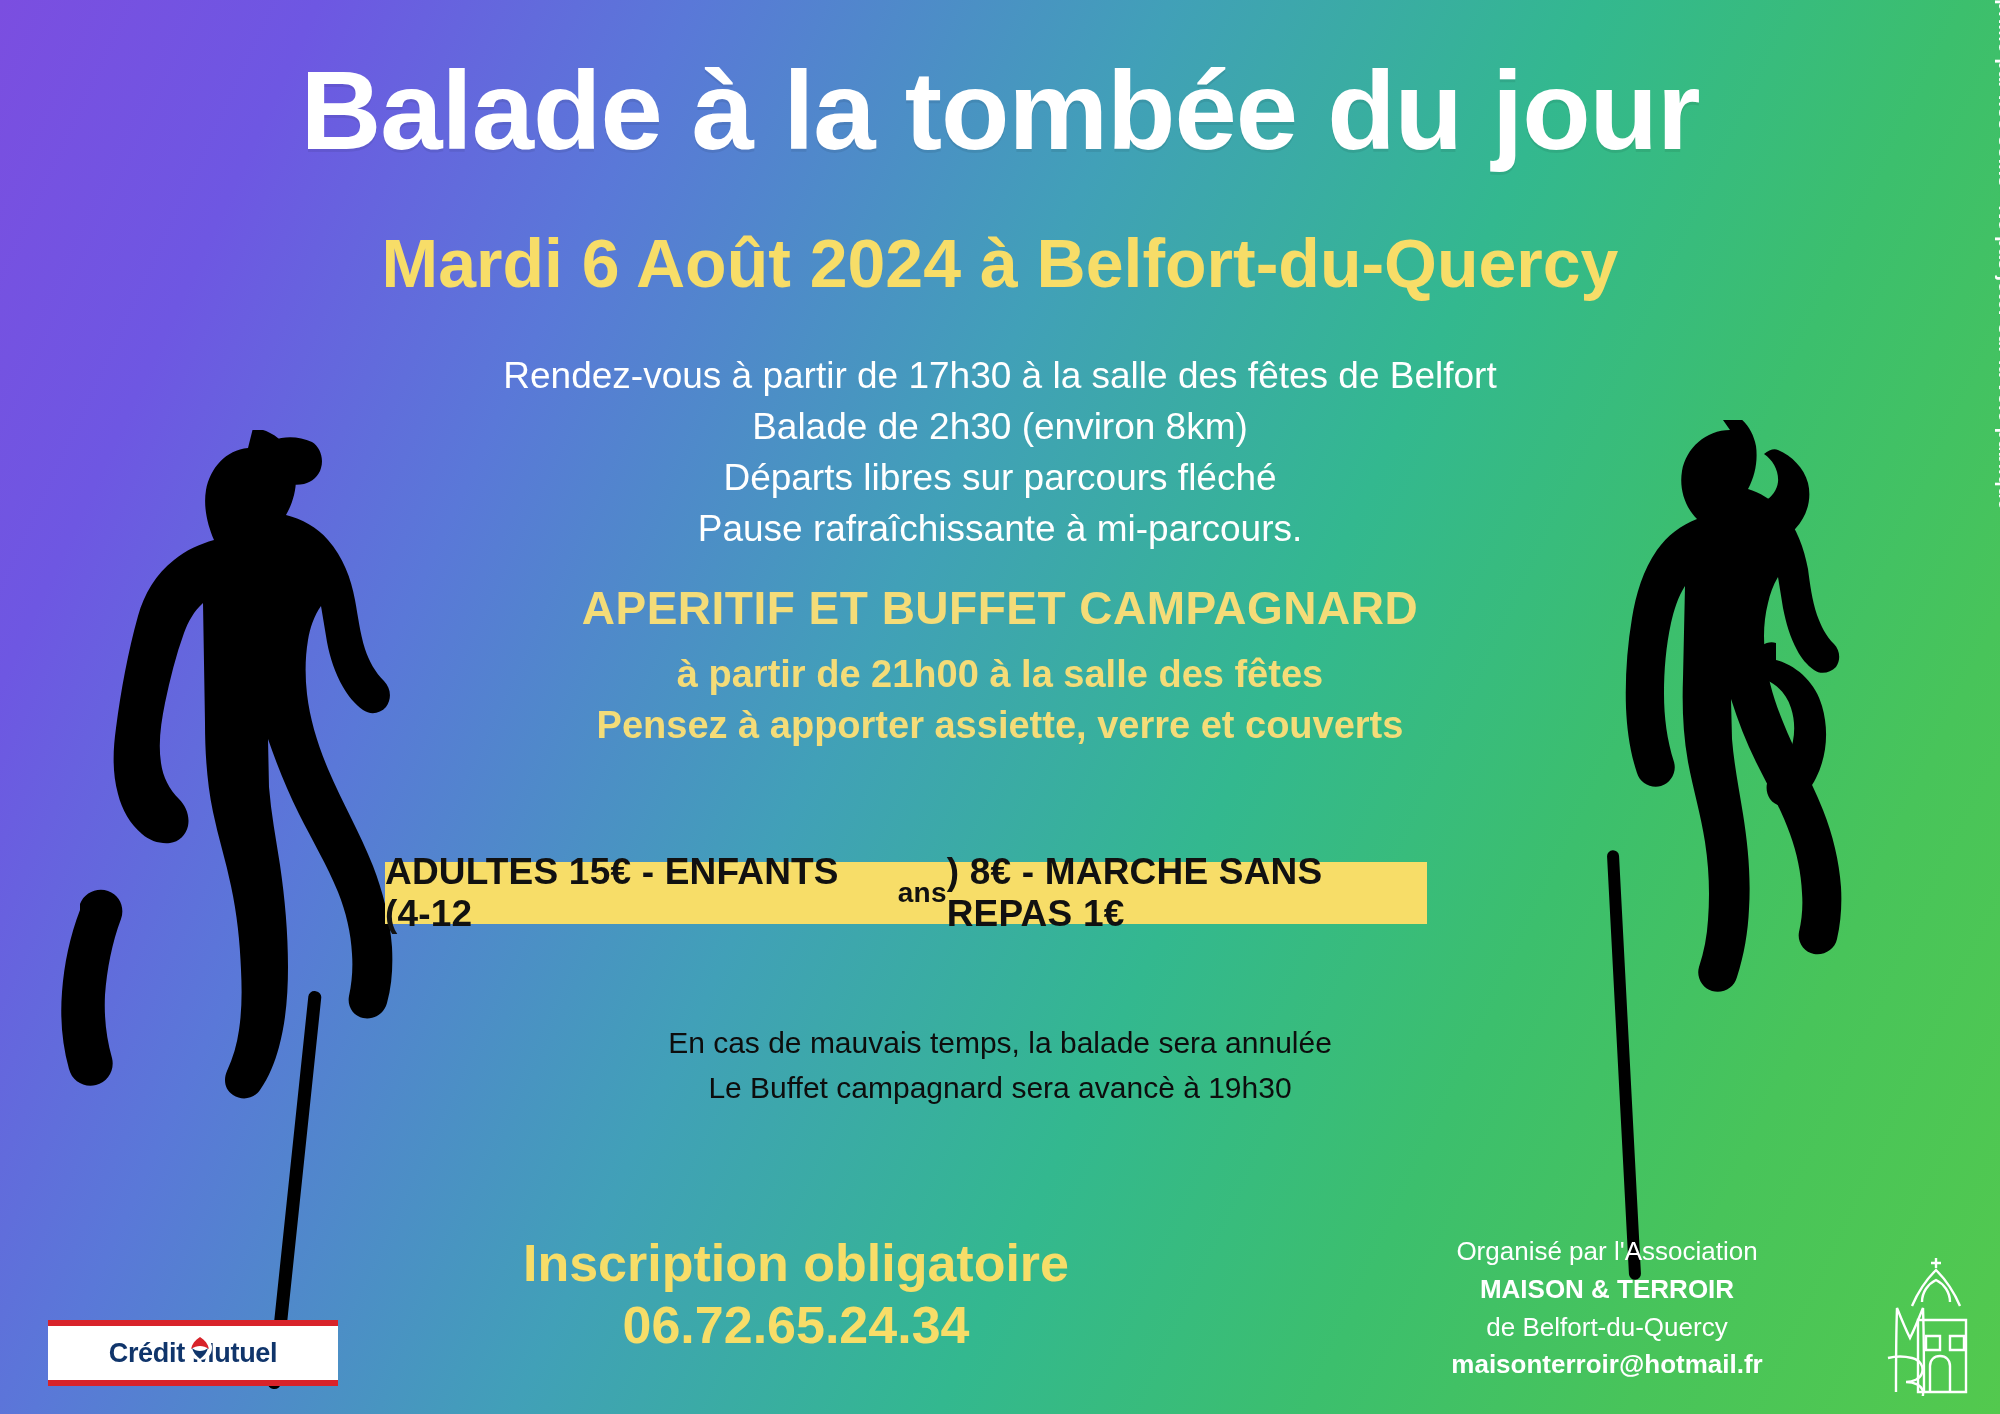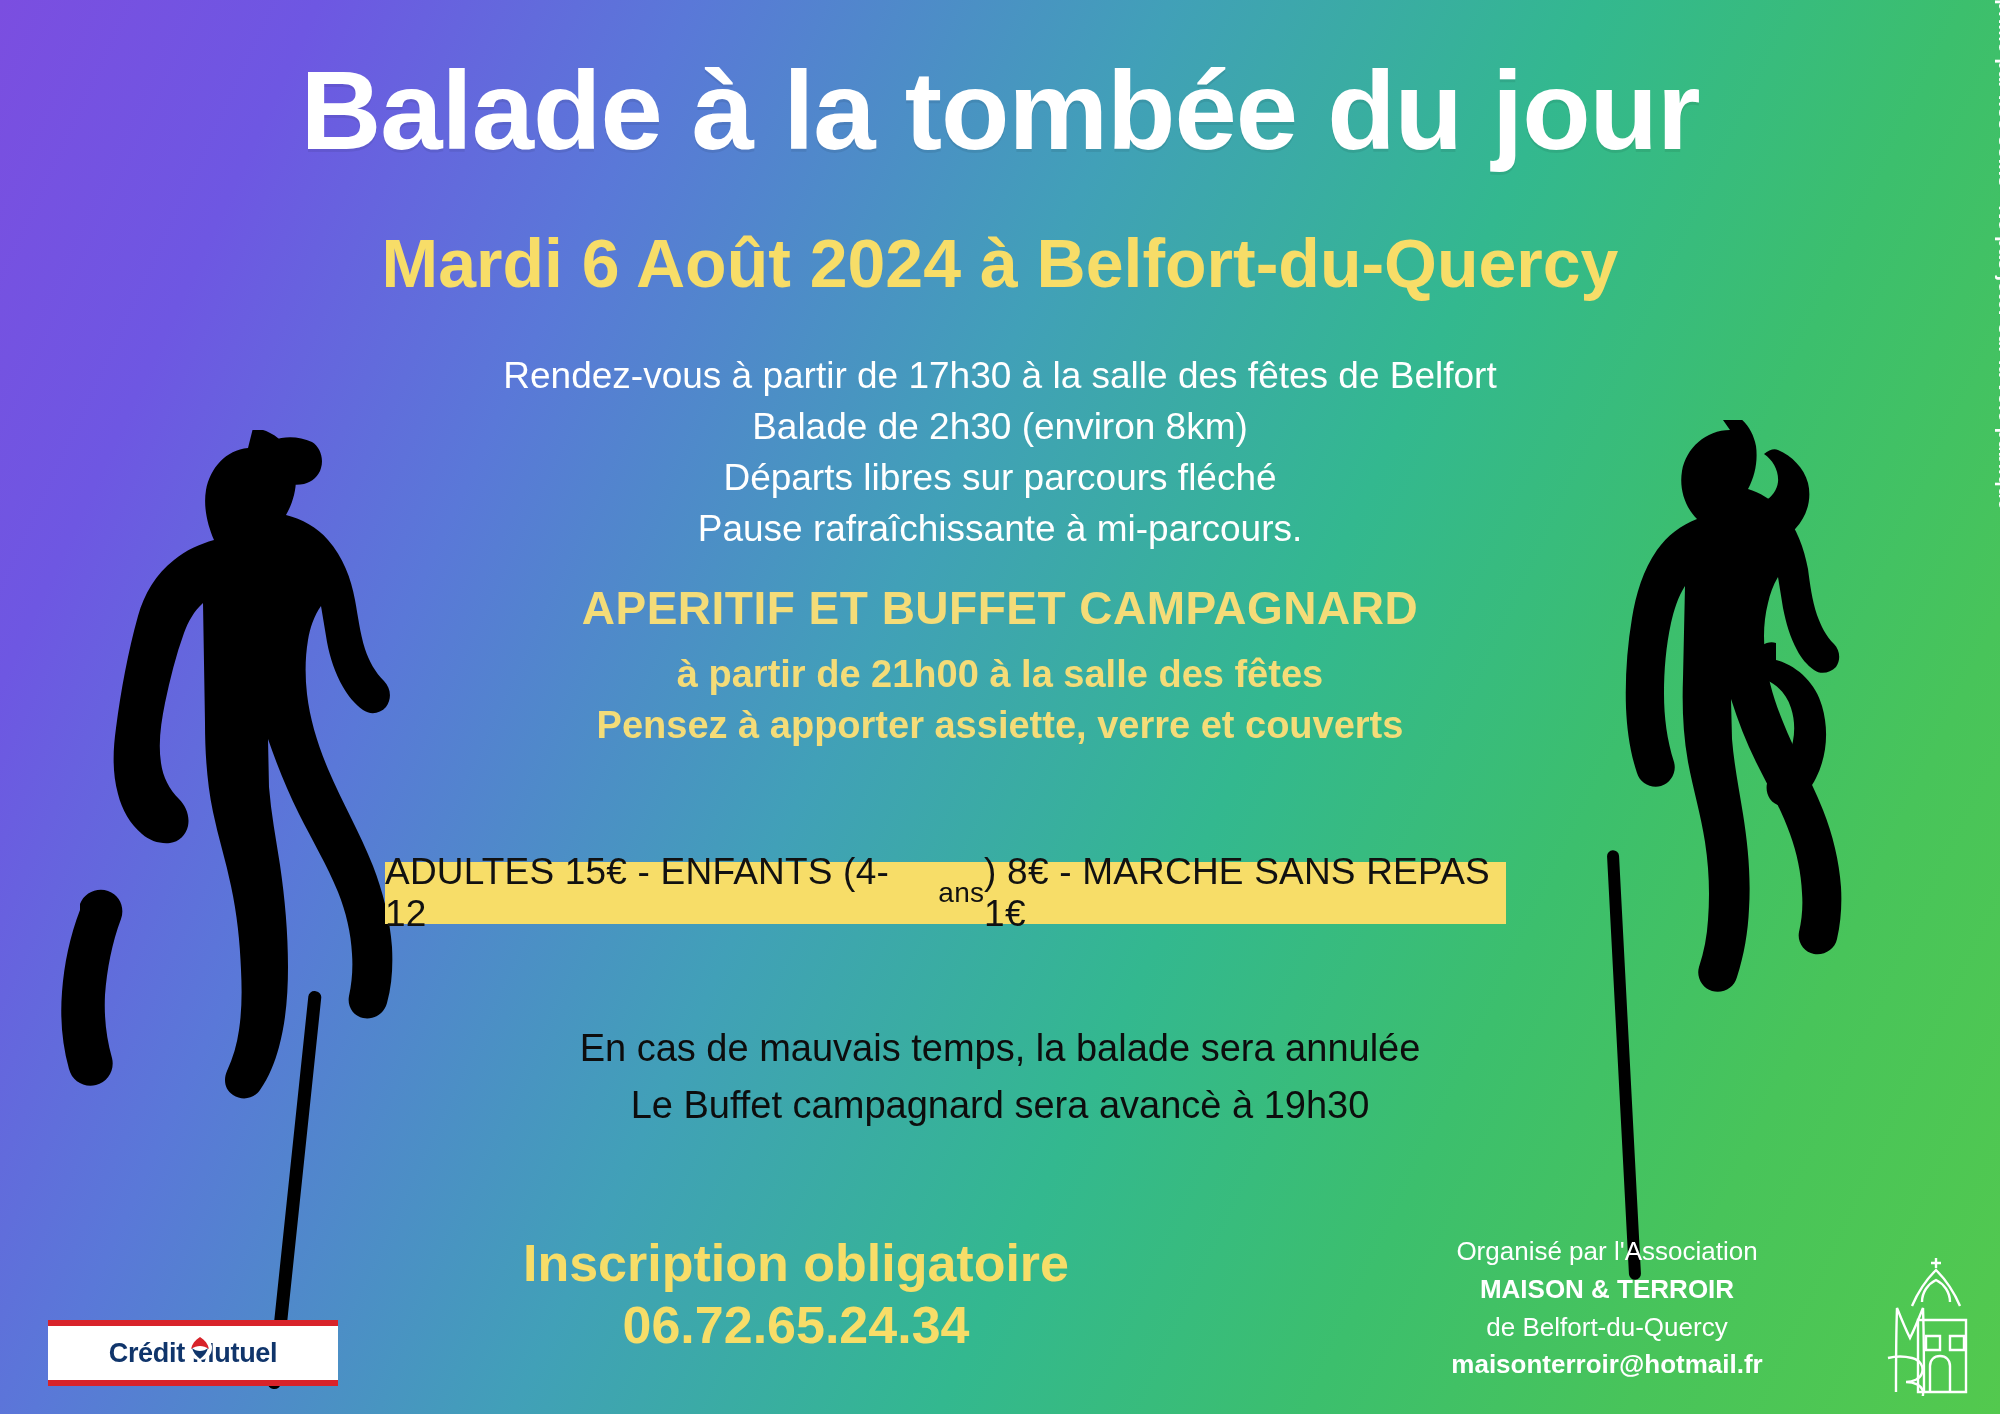--- a/index.html
+++ b/index.html
@@ -90,42 +90,42 @@
     font-size: 38px;
     font-weight: bold;
   }
   .buffet-line.first { margin-top: 10px; }
 
   
   .price-banner {
     position: absolute;
     top: 862px;
     left: 385px;
-    width: 1121px;
+    width: 1042px;
     height: 62px;
     background: #f7dd68;
     display: flex;
     align-items: center;
     justify-content: center;
     color: #111;
     font-size: 37px;
-    font-weight: normal;
+    font-weight: bold;
     letter-spacing: 0.2px;
   }
   .price-banner .small { font-size: 28px; margin-left: 43px; }
 
   
   .weather-note {
     position: absolute;
     top: 1020px;
     left: 0;
     width: 100%;
     text-align: center;
     color: #0d0d0d;
-    font-size: 38px;
+    font-size: 30px;
     line-height: 1.5;
   }
 
   
   .inscription {
     position: absolute;
     top: 1232px;
     left: 296px;
     width: 1000px;
     text-align: center;

